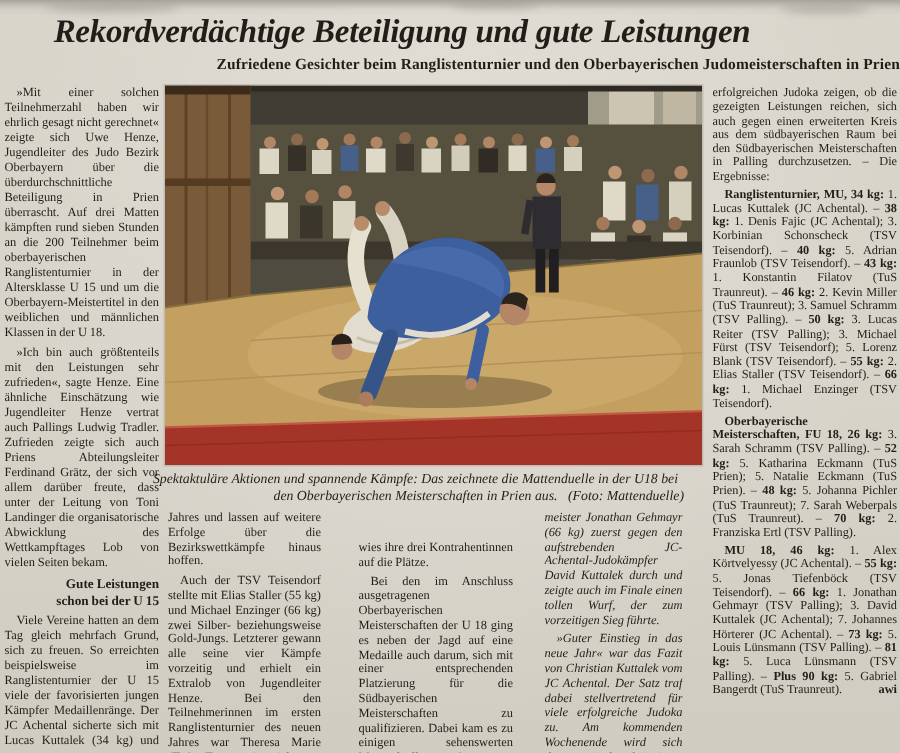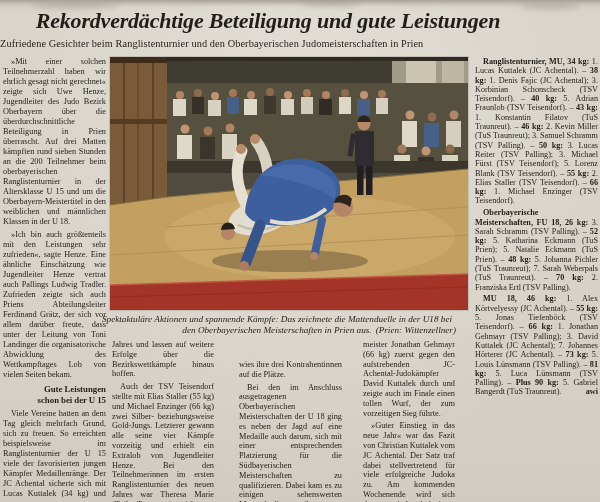--- a/index.html
+++ b/index.html
@@ -14,31 +14,31 @@
   }
   .top-edge{position:absolute;top:0;left:0;right:0;height:6px;
     background:linear-gradient(180deg,#a8a49c,#c9c5bd 70%,rgba(201,197,189,0));}
   .smudge{position:absolute;background:#9b968d;border-radius:50%;filter:blur(3px);opacity:.55;}
   .s1{top:2px;left:30px;width:90px;height:6px;}
   .s2{top:1px;left:300px;width:60px;height:5px;}
   .s3{top:3px;left:520px;width:60px;height:6px;}
 
   .headline{position:absolute;top:8px;left:0;width:536px;text-align:center;
     font-size:22px;line-height:26px;font-weight:bold;font-style:italic;letter-spacing:-.2px;}
-  .subheadline{position:absolute;top:38px;left:0;width:600px;text-align:left;
-    font-size:10.3px;font-weight:normal;letter-spacing:.1px;}
+  .subheadline{position:absolute;top:38px;left:0;width:600px;text-align:right;
+    font-size:10.3px;font-weight:bold;letter-spacing:.1px;}
 
   .col{position:absolute;text-align:justify;font-size:8.3px;line-height:10px;
     overflow:hidden;hyphens:auto;-webkit-hyphens:auto;word-spacing:-0.2px;}
   .col p{margin:0 0 3px 0;text-indent:8px;}
   .col p.noindent{text-indent:0;}
   .col1{left:3px;top:57px;width:103px;height:443px;}
   .col2{left:112px;top:340px;width:102px;height:162px;line-height:9.8px;}
   .col3{left:239px;top:360px;width:103px;height:162px;line-height:9.8px;}
-  .col4{left:363px;top:340px;width:92px;height:162px;line-height:9.8px;}
+  .col4{left:363px;top:340px;width:92px;height:162px;line-height:9.8px;font-style:italic;}
   .col5{left:475px;top:57px;width:123px;height:445px;font-size:8.2px;line-height:9.3px;}
   .col5 p{margin:0 0 2.5px 0;}
   .inner-subhead{font-weight:bold;text-align:right;font-size:8.8px;line-height:10.5px;
     margin:4px 0 4px 0;}
   .inner-subhead span{display:block;}
   b{font-weight:bold;}
   .awi{float:right;font-weight:bold;}
 
   .photo{position:absolute;left:110px;top:57px;width:358px;height:253px;overflow:hidden;
     box-shadow:0 0 0 1px rgba(60,50,40,.15);}
@@ -190,34 +190,35 @@
         <path d="M0,228 L358,217 L358,253 L0,253 Z" fill="#a83226"></path>
         <path d="M0,228 L358,217" stroke="#c65a47" stroke-width="1.5" fill="none"></path>
         <path d="M0,240 L358,230" stroke="#8e2318" stroke-width="1" fill="none" opacity="0.6"></path>
       </g>
       <rect width="358" height="253" fill="#6b5a3a" opacity="0.05"></rect>
     </svg>
   </div>
 
   <div class="caption">
     <span>Spektaktuläre Aktionen und spannende Kämpfe: Das zeichnete die Mattenduelle in der U18 bei den Oberbayerischen Meisterschaften in Prien aus.</span>
-    <span class="credit">(Prien: Wittenzellner)</span>
+    <span class="credit">(Foto: Mattenduelle)</span>
   </div>
 
   <div class="col col2">
     <p class="noindent">Jahres und lassen auf weitere Erfolge über die Bezirkswettkämpfe hinaus hoffen.</p>
     <p>Auch der TSV Teisendorf stellte mit Elias Staller (55 kg) und Michael Enzinger (66 kg) zwei Silber- beziehungsweise Gold-Jungs. Letzterer gewann alle seine vier Kämpfe vorzeitig und erhielt ein Extralob von Jugendleiter Henze. Bei den Teilnehmerinnen im ersten Ranglistenturnier des neuen Jahres war Theresa Marie (TuS Traunreut) nicht zu stoppen und ver-</p>
   </div>
   <div class="col col3">
     <p class="noindent">wies ihre drei Kontrahentinnen auf die Plätze.</p>
     <p>Bei den im Anschluss ausgetragenen Oberbayerischen Meisterschaften der U 18 ging es neben der Jagd auf eine Medaille auch darum, sich mit einer entsprechenden Platzierung für die Südbayerischen Meisterschaften zu qualifizieren. Dabei kam es zu einigen sehenswerten Mattenduellen. So zum Beispiel setzte sich der für Palling in dieser Saison in der Landesliga auf die Matte gehende österreichische Staats-</p>
   </div>
   <div class="col col4">
     <p class="noindent">meister Jonathan Gehmayr (66 kg) zuerst gegen den aufstrebenden JC-Achental-Judokämpfer David Kuttalek durch und zeigte auch im Finale einen tollen Wurf, der zum vorzeitigen Sieg führte.</p>
     <p>»Guter Einstieg in das neue Jahr« war das Fazit von Christian Kuttalek vom JC Achental. Der Satz traf dabei stellvertretend für viele erfolgreiche Judoka zu. Am kommenden Wochenende wird sich dann zumindest bei einem Großteil der</p>
   </div>
 
   <div class="col col5">
+    <p class="noindent">erfolgreichen Judoka zeigen, ob die gezeigten Leistungen reichen, sich auch gegen einen erweiterten Kreis aus dem südbayerischen Raum bei den Südbayerischen Meisterschaften in Palling durchzusetzen. – Die Ergebnisse:</p>
     <p><b>Ranglistenturnier, MU, 34 kg:</b><span> 1. Lucas Kuttalek (JC Achental). – </span><b>38 kg:</b><span> 1. Denis Fajic (JC Achental); 3. Korbinian Schonscheck (TSV Teisendorf). – </span><b>40 kg:</b><span> 5. Adrian Fraunlob (TSV Teisendorf). – </span><b>43 kg:</b><span> 1. Konstantin Filatov (TuS Traunreut). – </span><b>46 kg:</b><span> 2. Kevin Miller (TuS Traunreut); 3. Samuel Schramm (TSV Palling). – </span><b>50 kg:</b><span> 3. Lucas Reiter (TSV Palling); 3. Michael Fürst (TSV Teisendorf); 5. Lorenz Blank (TSV Teisendorf). – </span><b>55 kg:</b><span> 2. Elias Staller (TSV Teisendorf). – </span><b>66 kg:</b><span> 1. Michael Enzinger (TSV Teisendorf).</span></p>
     <p><b>Oberbayerische Meisterschaften, FU 18, 26 kg:</b><span> 3. Sarah Schramm (TSV Palling). – </span><b>52 kg:</b><span> 5. Katharina Eckmann (TuS Prien); 5. Natalie Eckmann (TuS Prien). – </span><b>48 kg:</b><span> 5. Johanna Pichler (TuS Traunreut); 7. Sarah Weberpals (TuS Traunreut). – </span><b>70 kg:</b><span> 2. Franziska Ertl (TSV Palling).</span></p>
     <p><span><b>MU 18, 46 kg:</b><span> 1. Alex Körtvelyessy (JC Achental). – </span><b>55 kg:</b><span> 5. Jonas Tiefenböck (TSV Teisendorf). – </span><b>66 kg:</b><span> 1. Jonathan Gehmayr (TSV Palling); 3. David Kuttalek (JC Achental); 7. Johannes Hörterer (JC Achental). – </span><b>73 kg:</b><span> 5. Louis Lünsmann (TSV Palling). – </span><b>81 kg:</b><span> 5. Luca Lünsmann (TSV Palling). – </span><b>Plus 90 kg:</b><span> 5. Gabriel Bangerdt (TuS Traunreut).</span></span><span class="awi">awi</span></p>
   </div>
 </div>
 
 </body></html>

